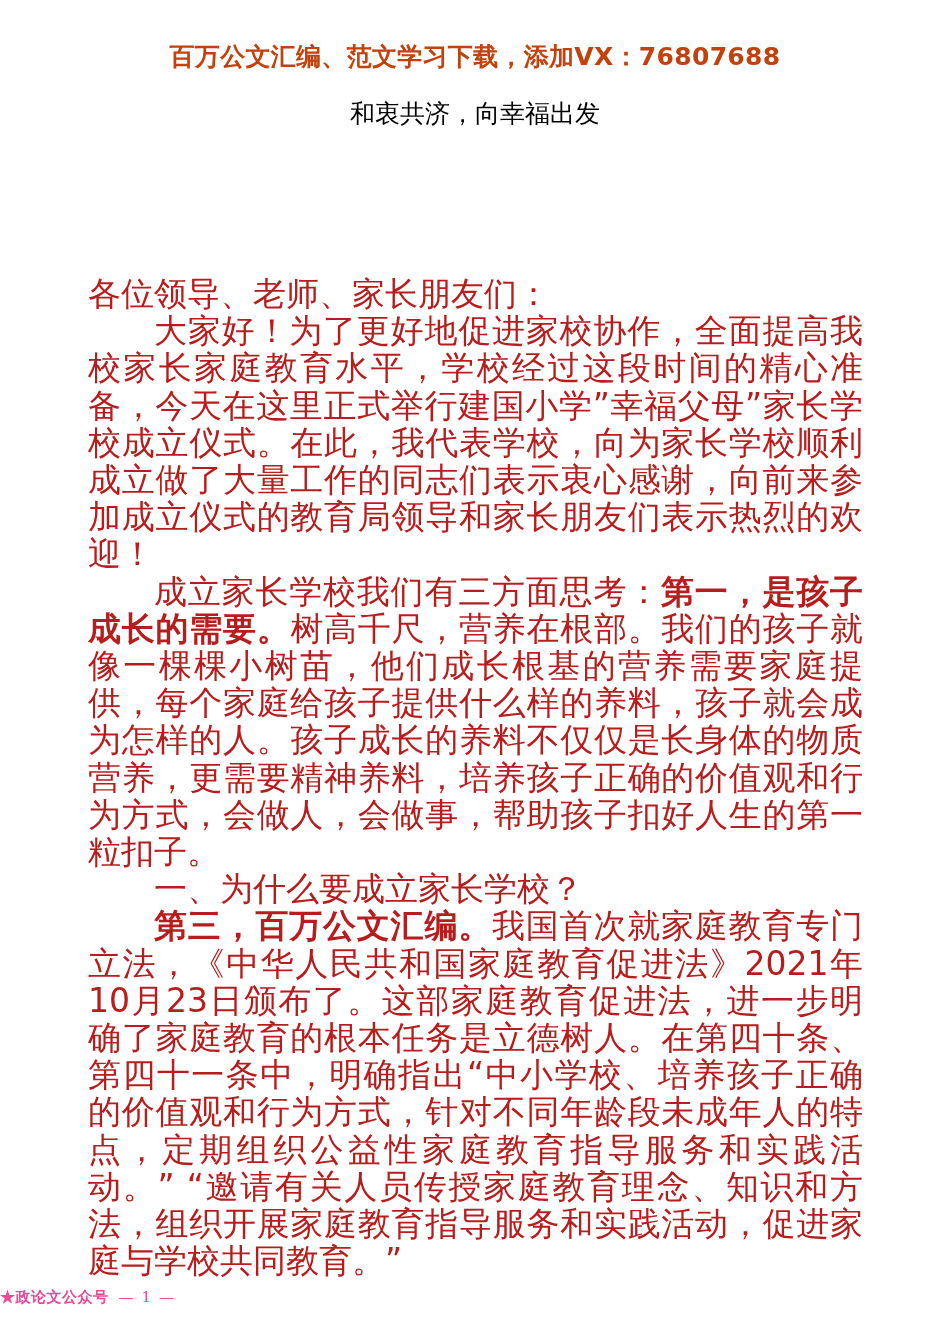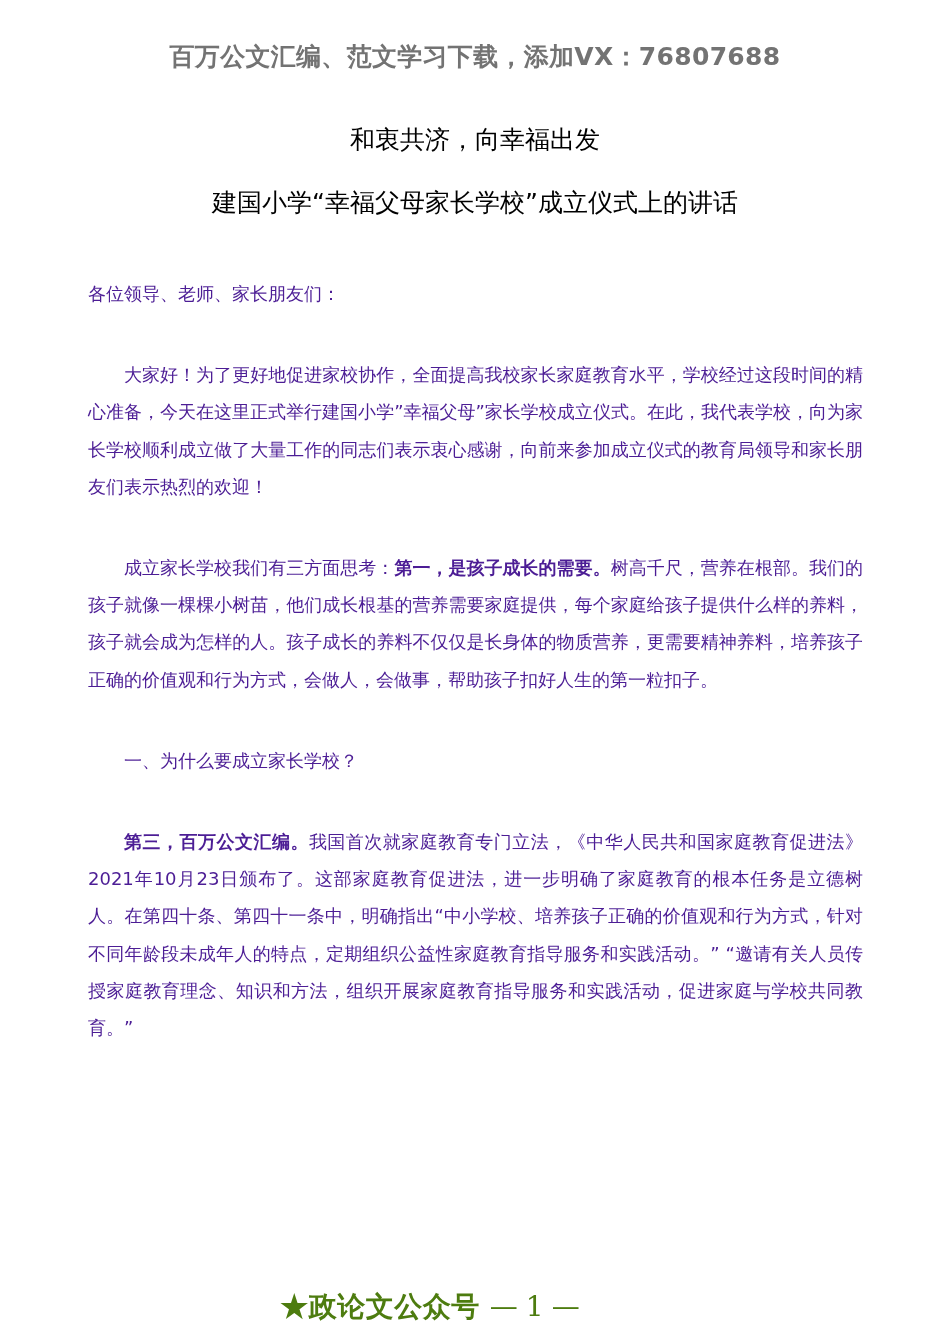--- a/index.html
+++ b/index.html
@@ -24,97 +24,94 @@
   
   .promo-banner {
     position: absolute;
     top: 40px;
     left: 0;
     width: 950px;
     text-align: center;
     font-size: 25px;
     font-weight: 700;
     letter-spacing: 0.3px;
-    color: #737373;
+    color: #c2410c;
     white-space: nowrap;
   }
 
   
   .title-block {
     position: absolute;
     top: 95px;
     left: 0;
     width: 950px;
     text-align: center;
   }
   .title-line {
     font-size: 25px;
     line-height: 37px;
     font-weight: 400;
     color: #000;
     white-space: nowrap;
-    margin-top: 26px;
   }
 
   
   .body-block {
     position: absolute;
     top: 275px;
     left: 88px;
     width: 775px;
   }
   .para {
-    font-size: 18px;
+    font-size: 33px;
     line-height: 37.2px;
     text-align: justify;
     text-justify: inter-ideograph;
     margin: 0;
-    color: #4c1d95;
+    color: #b91c1c;
     letter-spacing: 0px;
   }
   .para.indent {
     text-indent: 2em;
-    margin-top: 44px;
   }
   .bold-run {
     font-weight: 700;
   }
 
   
   .footer {
     position: absolute;
     left: 0;
     top: 1288px;
     width: 950px;
-    text-align: center;
+    text-align: left;
     padding-right: 88px;
     box-sizing: border-box;
     font-family: "DejaVu Serif", "Liberation Serif", serif;
-    font-size: 28px;
-    color: #4d7c0f;
+    font-size: 15px;
+    color: #ec4899;
     white-space: nowrap;
   }
   .footer .brand {
     font-weight: 700;
     letter-spacing: 0.5px;
   }
   .footer .pageno {
     letter-spacing: 2px;
   }
 </style>
 </head>
 <body>
 
 <div class="page">
 
   <div class="promo-banner">百万公文汇编、范文学习下载，添加VX：76807688</div>
 
   <div class="title-block">
     <div class="title-line">和衷共济，向幸福出发</div>
-    <div class="title-line">建国小学“幸福父母家长学校”成立仪式上的讲话</div>
   </div>
 
   <div class="body-block">
 
     <p class="para">各位领导、老师、家长朋友们：</p>
 
     <p class="para indent">大家好！为了更好地促进家校协作，全面提高我校家长家庭教育水平，学校经过这段时间的精心准备，今天在这里正式举行建国小学”幸福父母”家长学校成立仪式。在此，我代表学校，向为家长学校顺利成立做了大量工作的同志们表示衷心感谢，向前来参加成立仪式的教育局领导和家长朋友们表示热烈的欢迎！</p>
 
 
     <p class="para indent"><span>成立家长学校我们有三方面思考：</span><span class="bold-run">第一，是孩子成长的需要。</span><span>树高千尺，营养在根部。我们的孩子就像一棵棵小树苗，他们成长根基的营养需要家庭提供，每个家庭给孩子提供什么样的养料，孩子就会成为怎样的人。孩子成长的养料不仅仅是长身体的物质营养，更需要精神养料，培养孩子正确的价值观和行为方式，会做人，会做事，帮助孩子扣好人生的第一粒扣子。</span></p>

